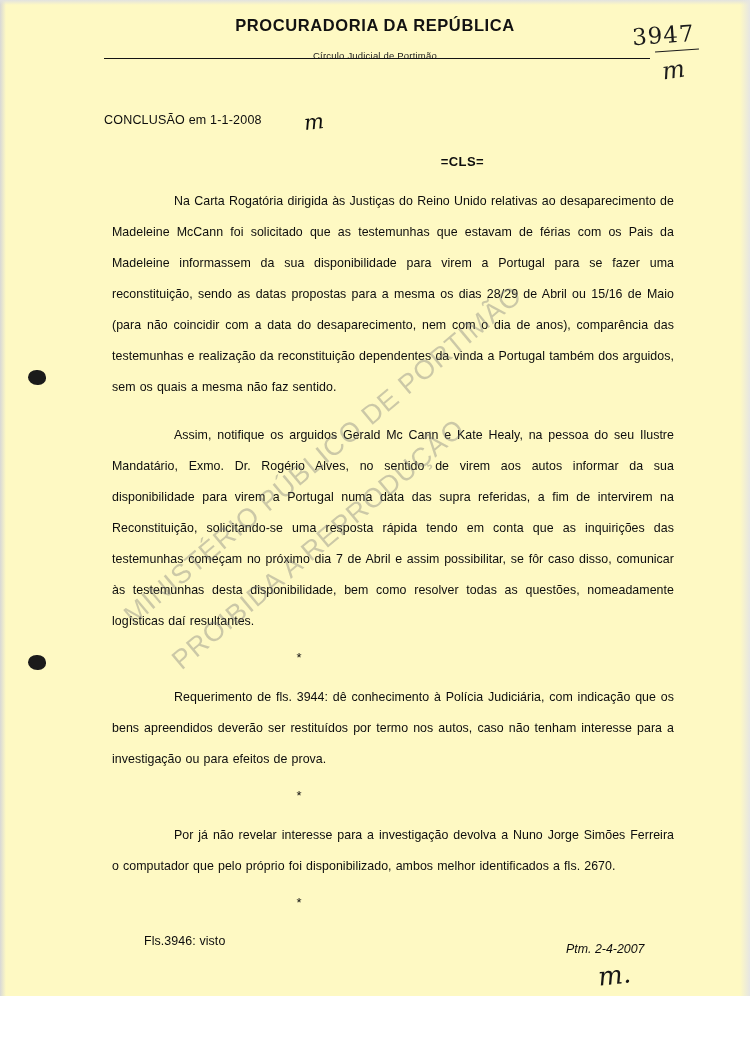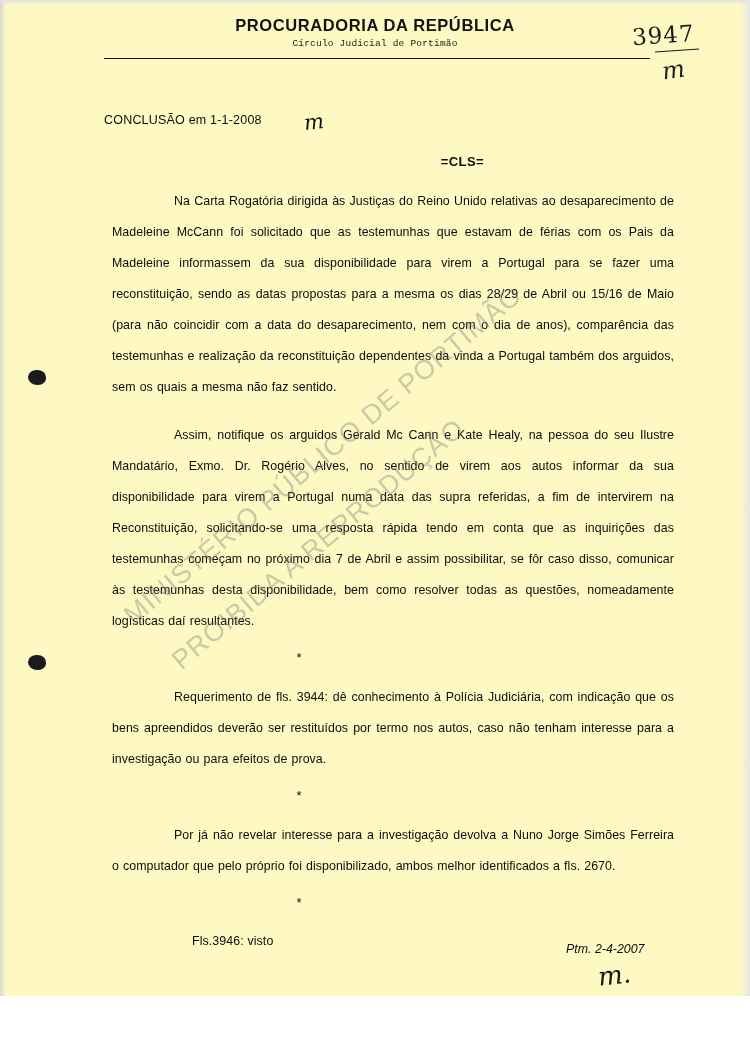--- a/index.html
+++ b/index.html
@@ -48,24 +48,23 @@
     text-align: center;
   }
   .header-title {
     font-size: 16.5px;
     letter-spacing: 0.6px;
     font-weight: 700;
     color: #121212;
   }
   .header-sub {
     font-size: 9.5px;
-    margin-top: 3px;
+    margin-top: 15px;
     color: #1a1a1a;
     letter-spacing: 0.2px;
-    font-family: Liberation Mono, monospace;
   }
   .header-rule {
     position: absolute;
     top: 58px;
     left: 104px;
     width: 546px;
     height: 1px;
     background: #141414;
   }
 
@@ -140,21 +139,21 @@
   }
   .sep-star {
     text-align: center;
     font-size: 13px;
     margin: 13px 0 2px 0;
     padding-right: 180px;
   }
   .fls-line {
     font-size: 12.4px;
     margin-top: 24px;
-    margin-left: 88px;
+    margin-left: 40px;
     letter-spacing: 0.1px;
   }
 
   
   .footer-place {
     position: absolute;
     top: 942px;
     left: 566px;
     font-size: 12.4px;
     font-style: italic;

